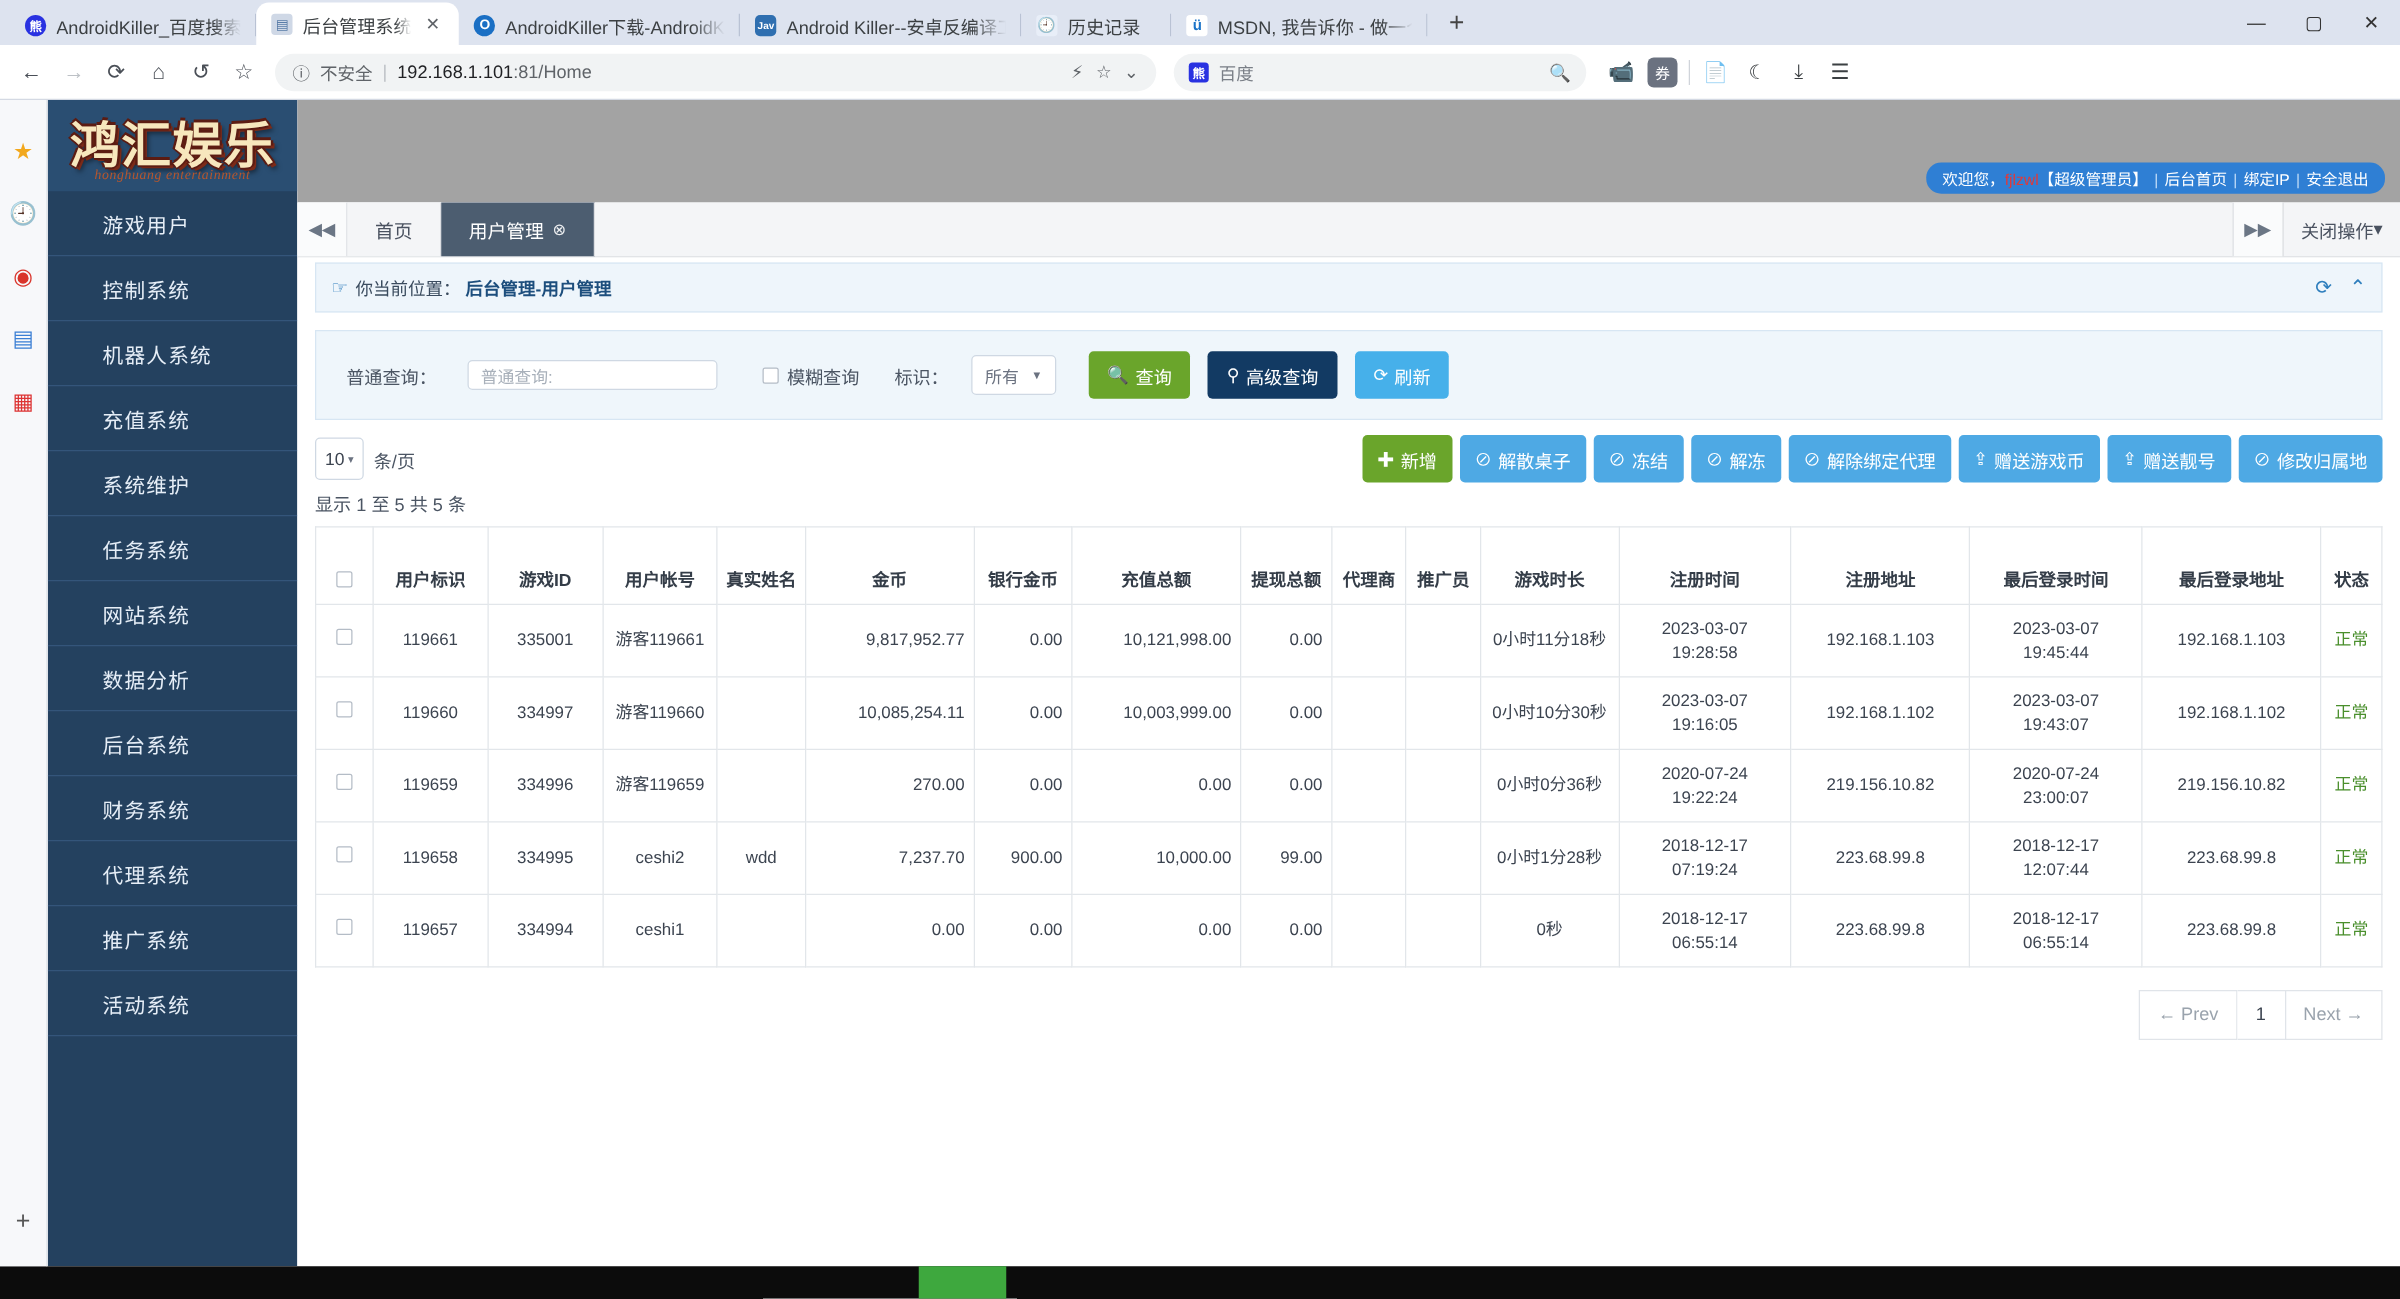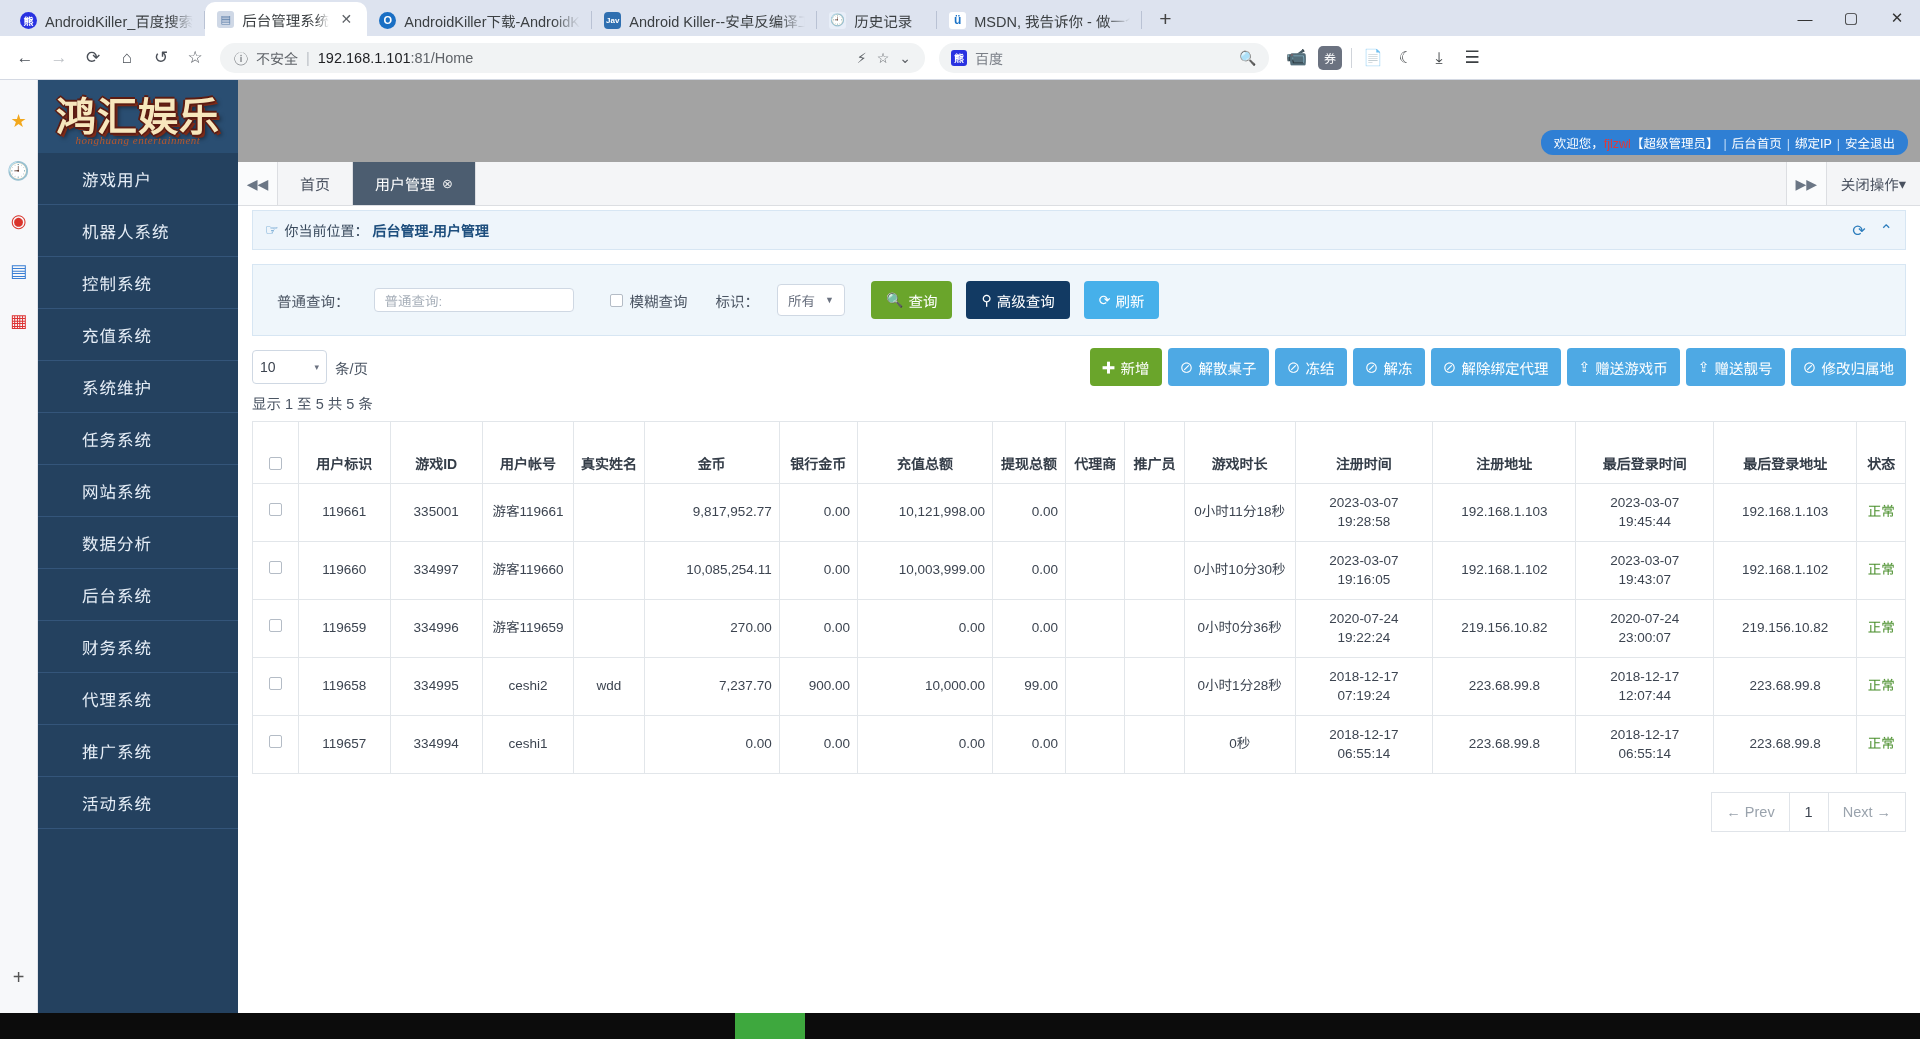--- a/index.html
+++ b/index.html
@@ -367,21 +367,21 @@
   .tablebar {
     display: flex;
     align-items: center;
     margin-top: 12px;
   }
   .pagesize {
     display: flex; align-items: center; gap: 8px;
     font-size: 14.5px; color: #4b5563;
   }
   .ps-select {
-    width: 75px; height: 30px;
+    width: 39px; height: 30px;
     border: 1px solid #cfd8e3; border-radius: 4px;
     background: #fff;
     display: flex; align-items: center; justify-content: space-between;
     padding: 16px 7px;
     font-size: 14px; color: #3c4450;
   }
   .ps-select .caret { font-size: 9px; color: #6b7280; }
   .actionbtns { margin-left: auto; display: flex; gap: 6px; }
   .actionbtns .btn { height: 38px; font-size: 14.5px; padding: 0 12px; }
 
@@ -554,22 +554,22 @@
 </div>
 
 <div class="app">
 
   <div class="app-sidebar">
     <div class="logo">
       <span class="logo-text">鸿汇娱乐</span>
       <span class="logo-sub">honghuang entertainment</span>
     </div>
     <div class="menu-item">游戏用户</div>
+    <div class="menu-item">控制系统</div>
     <div class="menu-item">机器人系统</div>
-    <div class="menu-item">控制系统</div>
     <div class="menu-item">充值系统</div>
     <div class="menu-item">系统维护</div>
     <div class="menu-item">任务系统</div>
     <div class="menu-item">网站系统</div>
     <div class="menu-item">数据分析</div>
     <div class="menu-item">后台系统</div>
     <div class="menu-item">财务系统</div>
     <div class="menu-item">代理系统</div>
     <div class="menu-item">推广系统</div>
     <div class="menu-item">活动系统</div>

